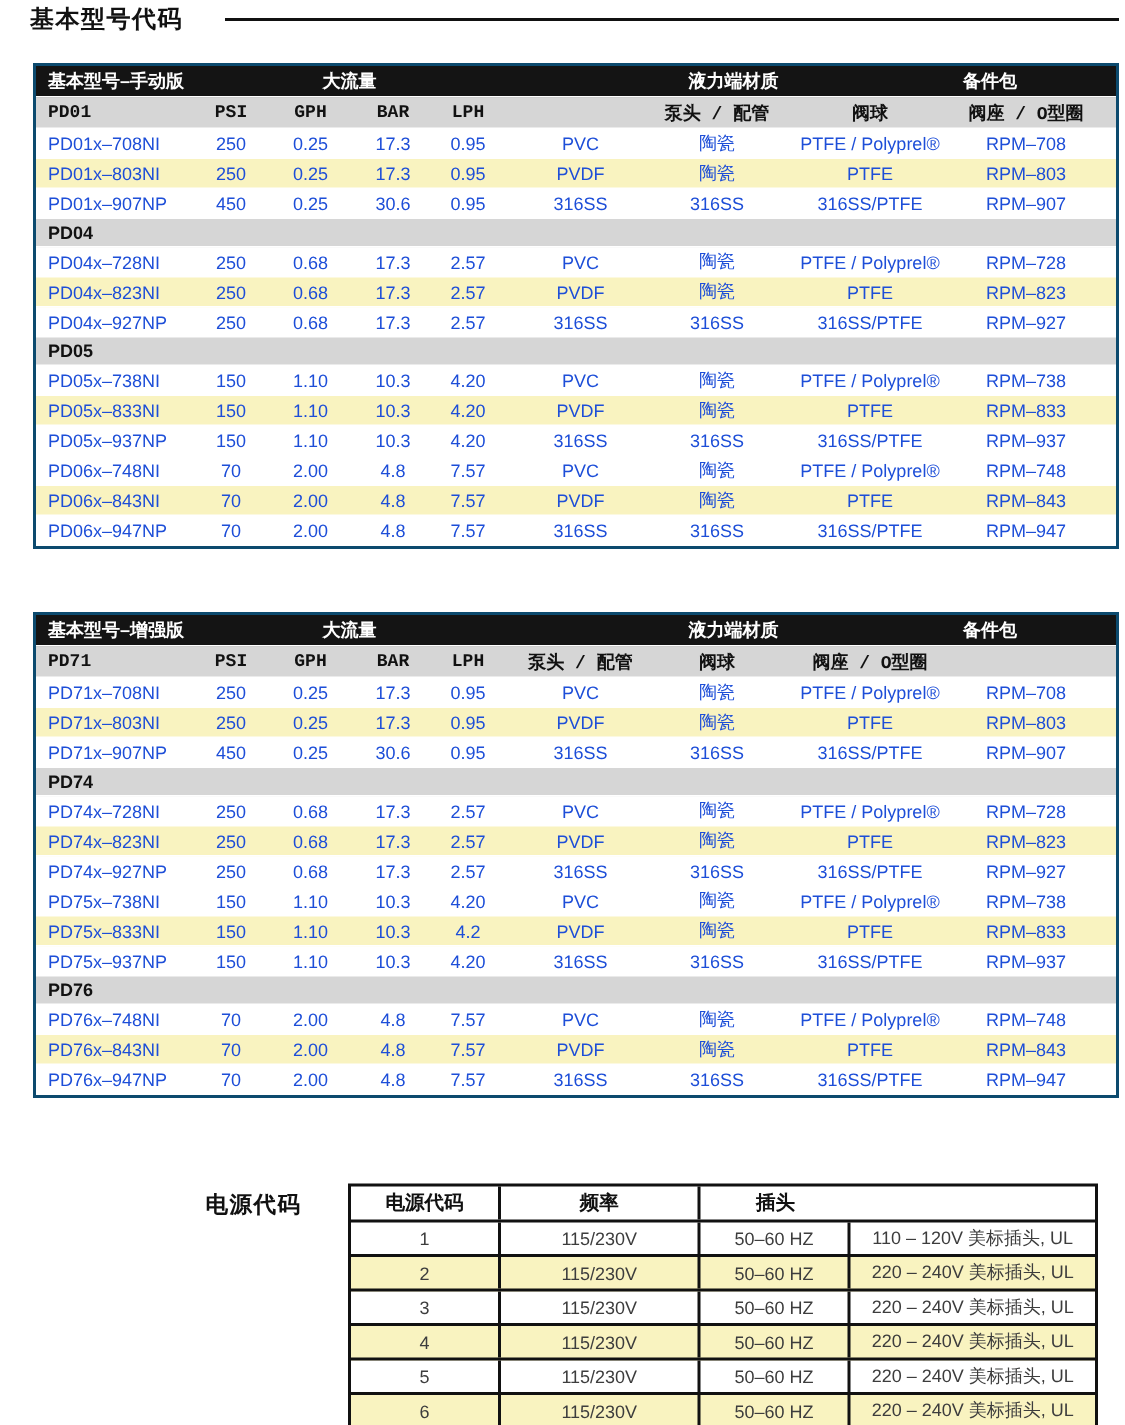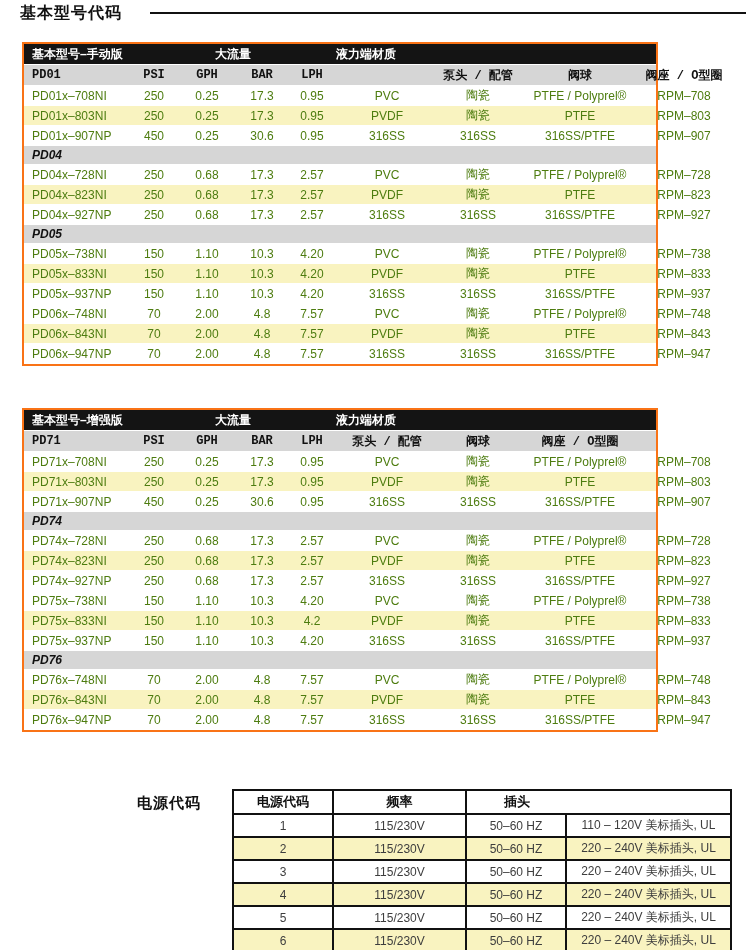--- a/index.html
+++ b/index.html
@@ -6,40 +6,40 @@
   body{
     width:750px;height:950px;position:relative;background:#ffffff;
     font-family:"Liberation Sans","DejaVu Sans",sans-serif;color:#111;
     -webkit-font-smoothing:antialiased;
   }
   
   .page-title{position:absolute;left:20px;top:3px;font-size:16px;font-weight:bold;letter-spacing:1px;}
   .title-rule{position:absolute;left:150px;top:12px;width:596px;height:2px;background:#111;}
 
   
-  .spec-table{position:absolute;left:22px;width:636px;border:2px solid #f97316;box-sizing:border-box;background:#fff;}
+  .spec-table{position:absolute;left:22px;width:724px;border:2px solid #0c4a6e;box-sizing:border-box;background:#fff;}
   #table-manual{top:42px;}
   #table-enhanced{top:408px;}
   .cols{display:grid;grid-template-columns:106px 48px 58px 52px 48px 102px 80px 124px 84px;}
   .trow{border-bottom:1px solid #fff;box-sizing:border-box;}
   .banner{background:#141414;color:#fff;height:21px;font-size:12px;font-weight:bold;display:grid;
           grid-template-columns:106px 48px 58px 52px 48px 102px 80px 124px 84px;align-items:center;}
   .banner .b-left{grid-column:1;padding-left:8px;text-align:left;}
   .banner .b-flow{grid-column:2/6;text-align:center;}
-  .banner .b-material{grid-column:6/9;}
-  .banner .b-kit{grid-column:9;text-align:right;}
+  .banner .b-material{grid-column:6/9;text-align:center;}
+  .banner .b-kit{grid-column:9;text-align:left;}
   .subheader{background:#d6d6d6;height:21px;font-size:12px;font-weight:bold;align-items:center;font-family:Liberation Mono, monospace;}
   .subheader .cell{display:flex;align-items:center;justify-content:center;height:100%;}
   .subheader .cell.model{justify-content:flex-start;padding-left:8px;}
-  .data-row{height:20px;font-size:12px;color:#4d7c0f;align-items:center;background:#fff;}
+  .data-row{height:20px;font-size:12px;color:#1d4ed8;align-items:center;background:#fff;}
   .data-row.hl{background:#f9f3c0;}
   .data-row .cell{display:flex;align-items:center;justify-content:center;height:100%;white-space:nowrap;}
   .data-row .cell.model{justify-content:flex-start;padding-left:8px;}
   .group-row{height:19px;background:#d6d6d6;font-size:12px;font-weight:bold;color:#111;
-             display:flex;align-items:center;padding-left:8px;box-sizing:border-box;border-bottom:1px solid #fff;font-style:italic;}
+             display:flex;align-items:center;padding-left:8px;box-sizing:border-box;border-bottom:1px solid #fff;}
 
   
   .power-label{position:absolute;left:137px;top:794px;font-size:15px;font-weight:bold;letter-spacing:1px;}
   .power-table{position:absolute;left:232px;top:789px;width:500px;border:2px solid #111;box-sizing:border-box;background:#fff;}
   .pcols{display:grid;grid-template-columns:100px 133px 100px 163px;}
   .prow{border-bottom:2px solid #111;}
   .prow:last-child{border-bottom:none;}
   .prow .pcell{display:flex;align-items:center;justify-content:center;height:21px;
                border-right:2px solid #111;font-size:12px;color:#3d3d3d;white-space:nowrap;box-sizing:border-box;}
   .prow .pcell:last-child{border-right:none;}

